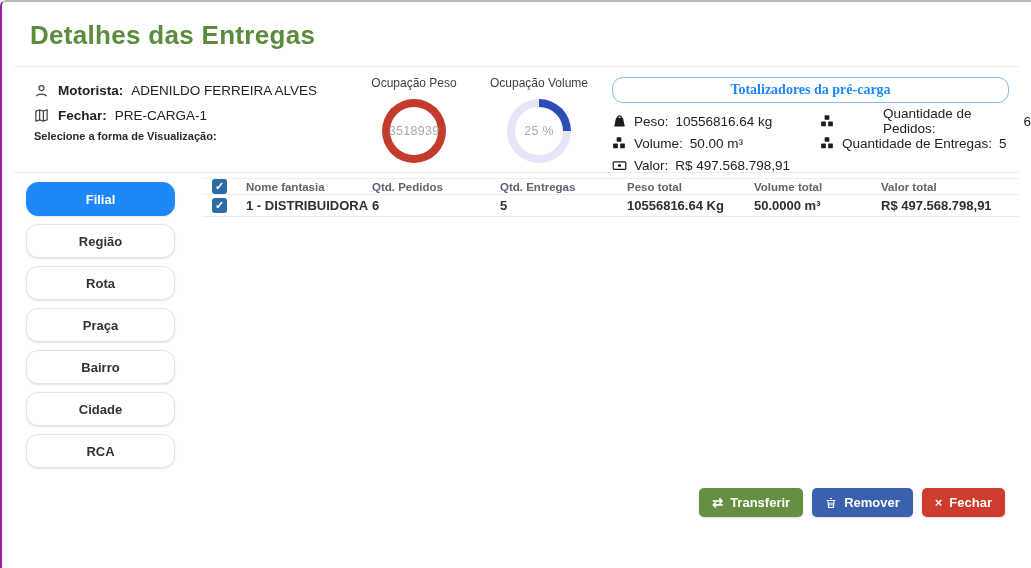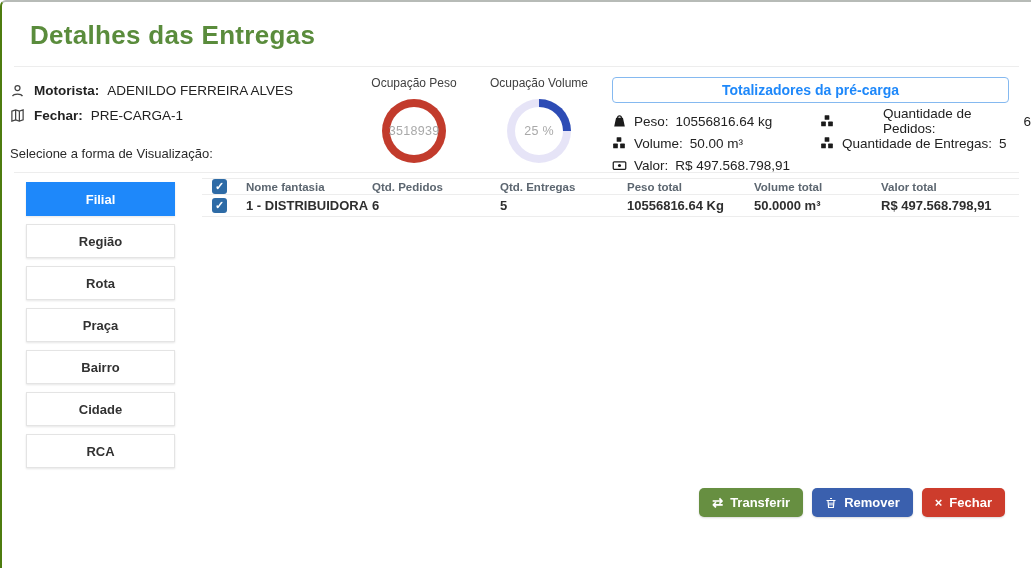--- a/index.html
+++ b/index.html
@@ -1,72 +1,72 @@
 <!DOCTYPE html>
 <html><head>
 <meta charset="utf-8">
 <style>
   * { margin:0; padding:0; box-sizing:border-box; }
   html,body { background:#fff; }
   body { font-family:"Liberation Sans", sans-serif; color:#222; }
 
   .card{
     position:relative; width:1031px; height:568px; background:#fff;
-    border-top:2px solid #b7bbb7; border-left:2px solid #4d7c0f;
+    border-top:2px solid #b7bbb7; border-left:2px solid #a21caf;
     border-radius:6px 0 0 0; overflow:hidden;
   }
 
   .page-title{
     position:absolute; left:28px; top:18px;
     font-size:26px; font-weight:bold; color:#5a8c3c; letter-spacing:.3px;
   }
   .hr{ position:absolute; left:12px; width:1005px; height:1px; background:#ededed; }
   .hr-title{ top:64px; }
   .hr-mid{ top:170px; }
 
   
-  .info{ position:absolute; left:8px; top:76px; width:350px; }
+  .info{ position:absolute; left:32px; top:76px; width:350px; }
   .info-row{ display:flex; align-items:center; gap:8px; height:25px; font-size:13.5px; color:#222; }
   .info-row .ic{ width:16px; height:16px; color:#444; flex:0 0 16px; display:flex; align-items:center; }
   .info-row b{ font-weight:bold; }
-  .info-prompt{ margin-top:18px; font-size:13px; color:#2b2b2b; }
+  .info-prompt{ margin-top:2px; font-size:11px; color:#2b2b2b;font-weight:bold; }
 
   
   .gauge{ position:absolute; top:74px; width:120px; display:flex; flex-direction:column; align-items:center; }
   .gauge-peso{ left:352px; }
   .gauge-volume{ left:477px; }
   .gauge-label{ font-size:12px; color:#404040; }
   .ring{ position:relative; margin-top:9px; width:64px; height:64px; border-radius:50%; }
   .ring-inner{
     position:absolute; inset:8px; background:#fff; border-radius:50%;
     display:flex; align-items:center; justify-content:center;
   }
   .ring-value{ font-size:12.5px; color:#a9a9a9; letter-spacing:.3px; white-space:nowrap; }
 
   
   .totals-box{
     position:absolute; left:610px; top:75px; width:397px; height:26px;
-    border:1px solid #85b9f0; border-radius:4px;
-    display:flex; align-items:center; justify-content:center;
+    border:1px solid #85b9f0; border-radius:11px;
+    display:flex; align-items:center; justify-content:center;font-family:Liberation Serif, serif;
   }
   .totals-title{ font-size:14px; font-weight:bold; color:#1e88fa; }
   .stat{ position:absolute; display:flex; align-items:center; gap:7px; font-size:13.5px; height:18px; }
   .stat .ic{ width:15px; height:15px; color:#1b1b1b; flex:0 0 15px; display:flex; align-items:center; }
   .stat b{ font-weight:normal; }
   .s-peso{ left:610px; top:110px; }
   .s-volume{ left:610px; top:132px; }
   .s-valor{ left:610px; top:154px; }
   .s-pedidos{ left:818px; top:110px;gap:48px; }
   .s-entregas{ left:818px; top:132px; }
 
   
   .sidebar{ position:absolute; left:24px; top:180px; width:149px; }
   .vm-btn{
     width:100%; height:34px; margin-bottom:8px;
-    background:#fff; border:1px solid #e4e4e4; border-radius:0;
+    background:#fff; border:1px solid #e4e4e4; border-radius:12px;
     box-shadow:0 1px 2px rgba(0,0,0,.10);
     font-family:"Liberation Sans", sans-serif;
     font-size:13px; font-weight:bold; color:#323232; cursor:pointer;
   }
   .vm-btn.active{ background:#1e88fa; border-color:#1e88fa; color:#fff; }
 
   
   .table{ position:absolute; left:200px; top:176px; width:817px; }
   .t-row{
     display:grid; grid-template-columns:44px 126px 128px 127px 127px 127px 1fr;

